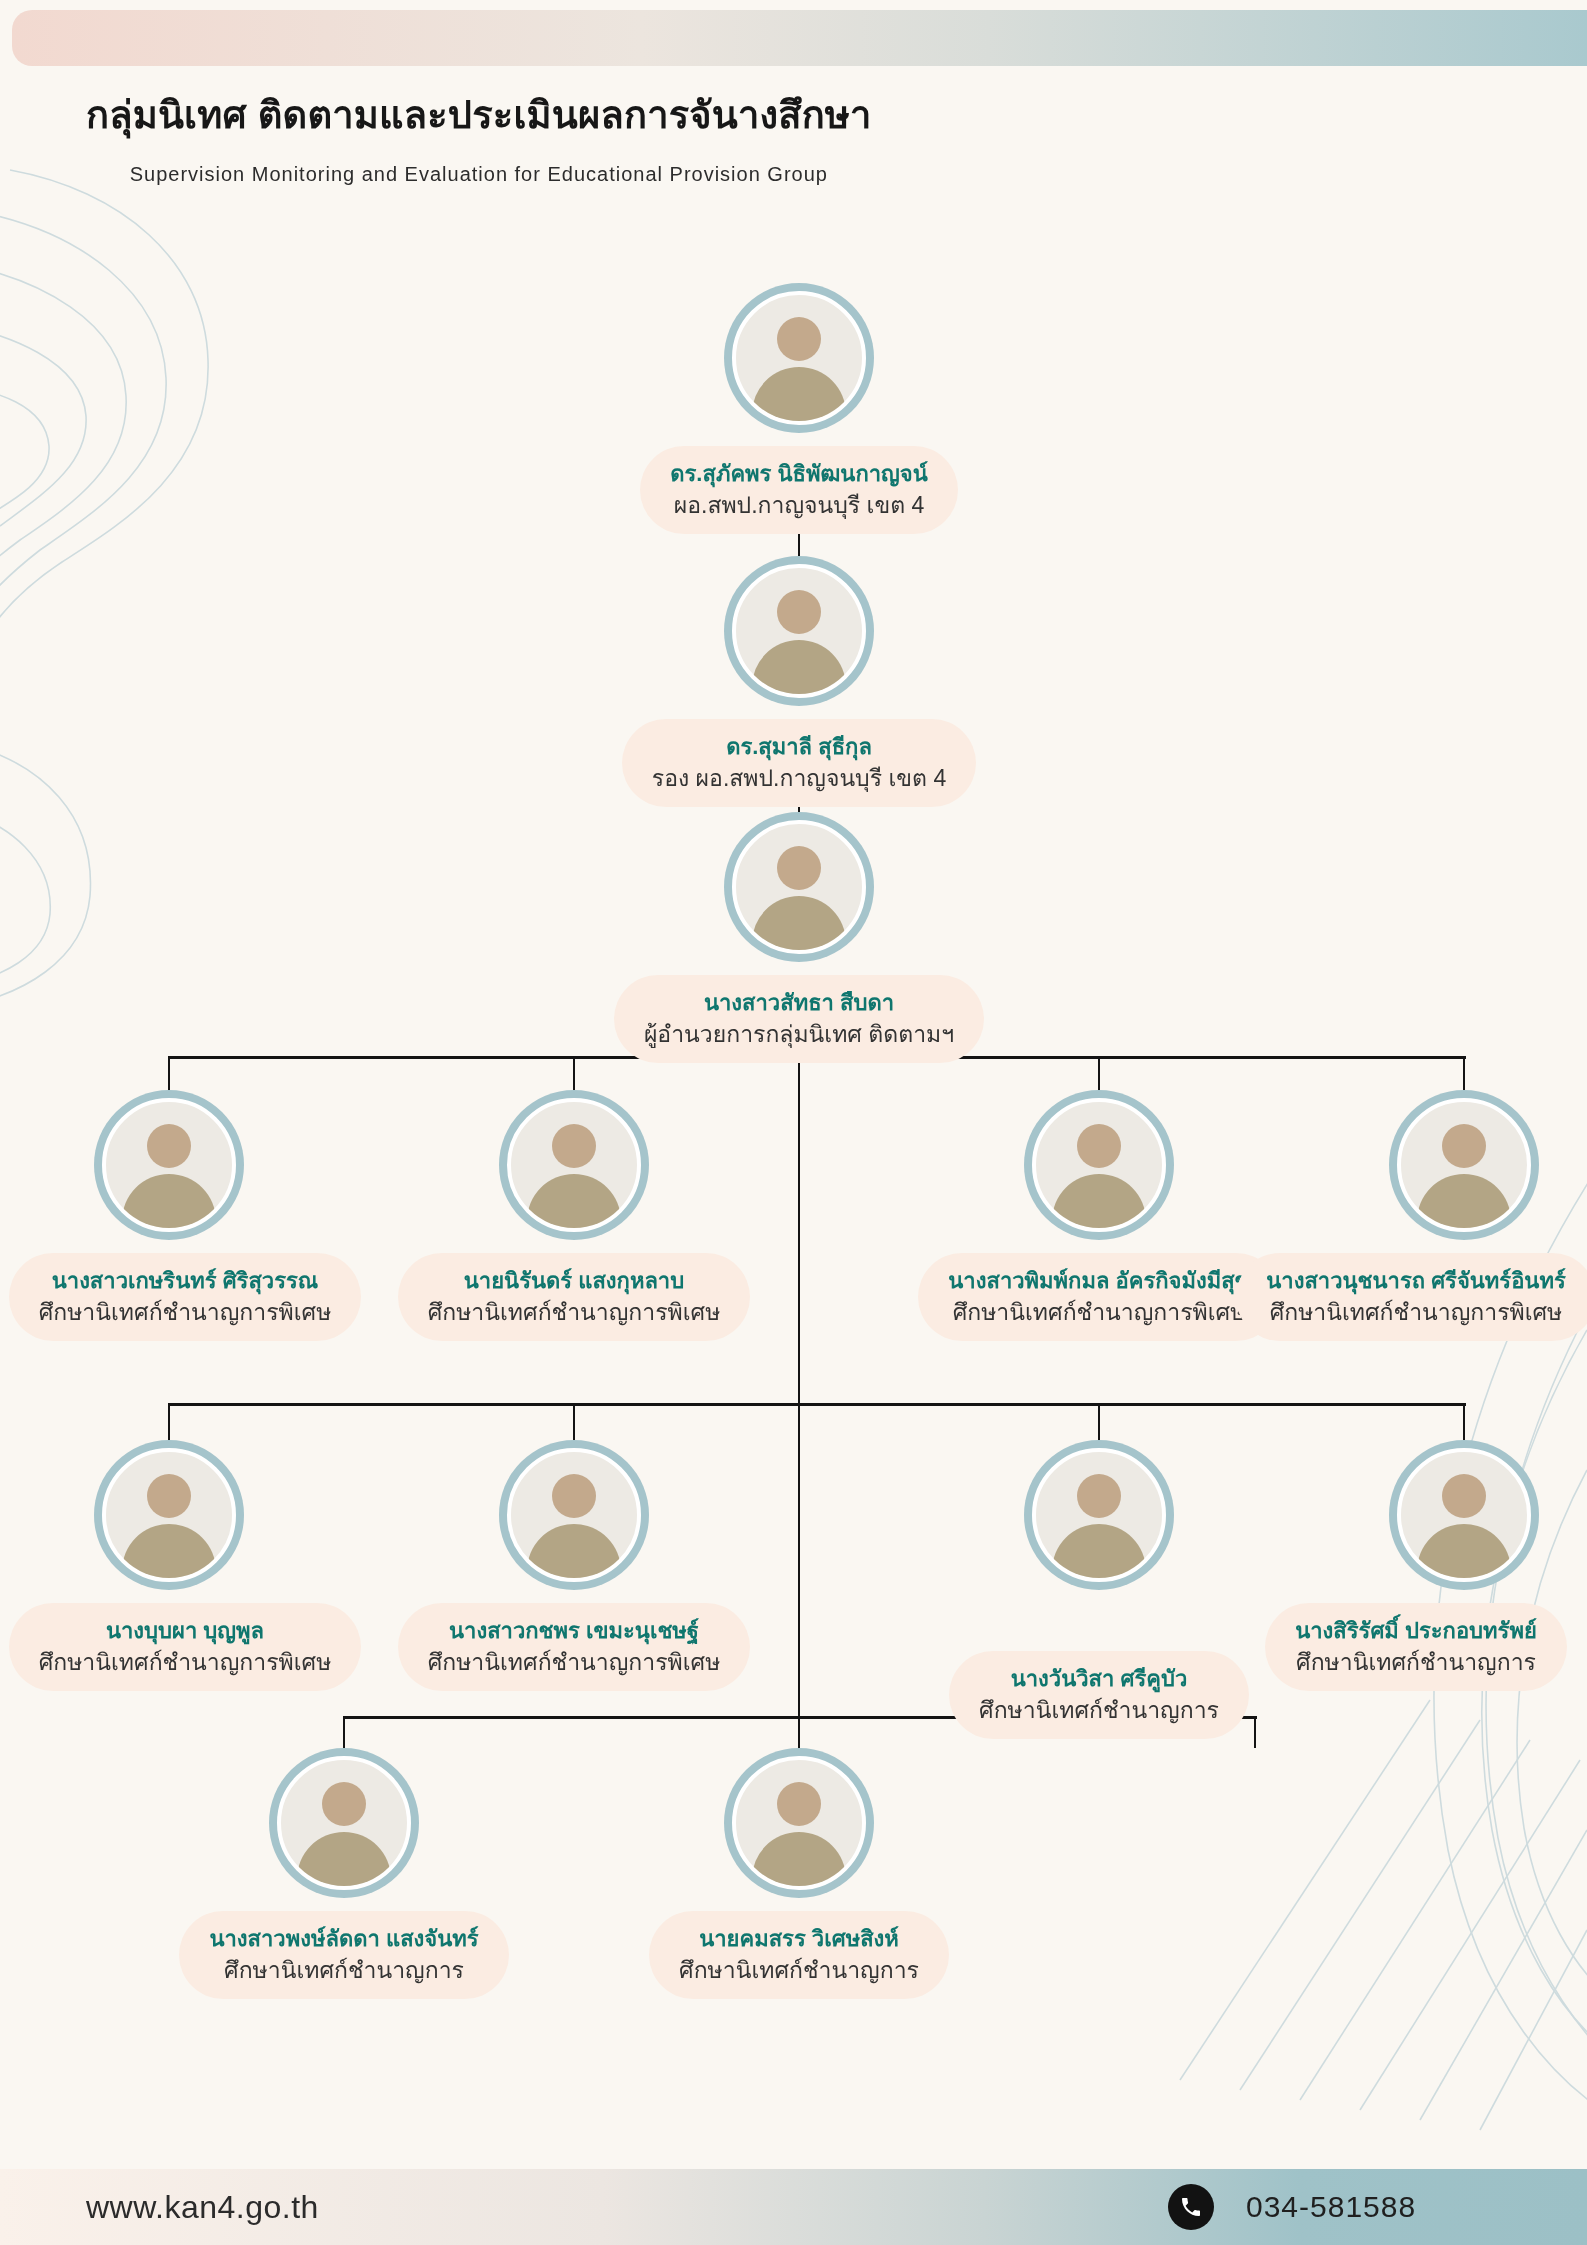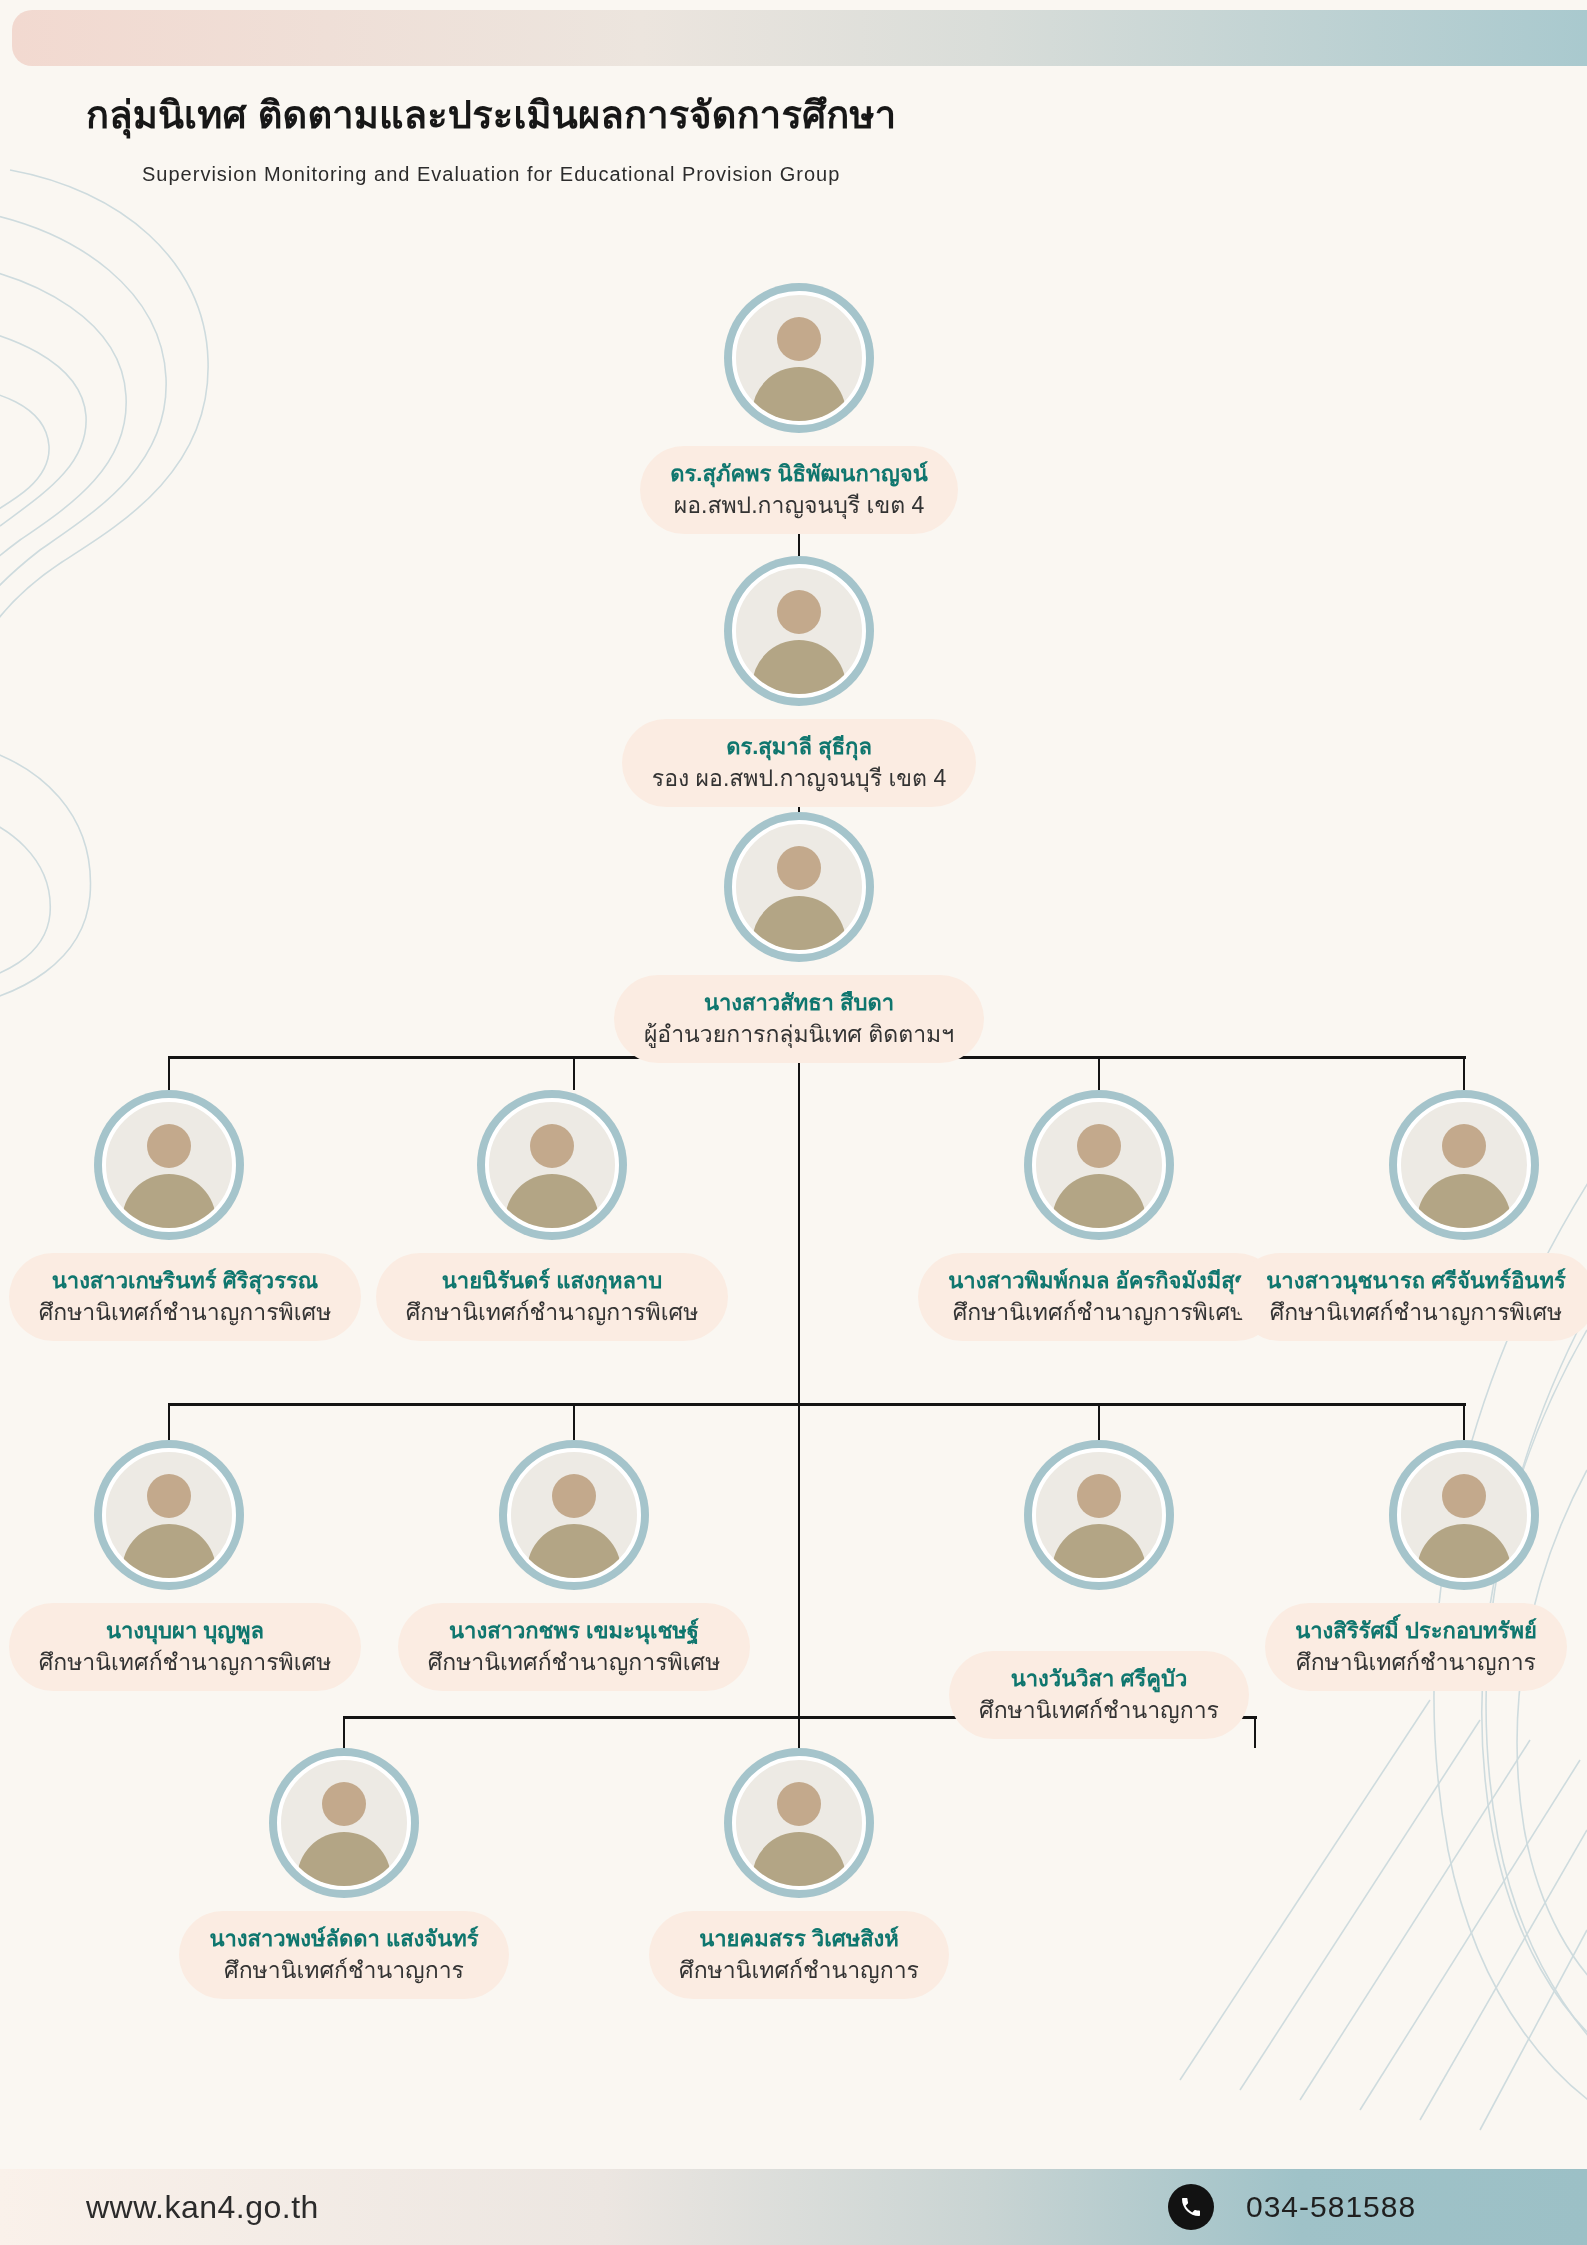--- a/index.html
+++ b/index.html
@@ -94,21 +94,21 @@
     <path d="M 1480,1720 L 1240,2090"></path>
     <path d="M 1530,1740 L 1300,2100"></path>
     <path d="M 1580,1760 L 1360,2110"></path>
     <path d="M 1587,1830 L 1420,2120"></path>
     <path d="M 1587,1930 L 1480,2130"></path>
   </svg>
 
   <div class="banner"></div>
 
   <div class="hdr">
-    <div class="title">กลุ่มนิเทศ ติดตามและประเมินผลการจัดการศึกษา</div>
+    <div class="title">กลุ่มนิเทศ ติดตามและประเมินผลการจันางสึกษา</div>
     <div class="subtitle">Supervision Monitoring and Evaluation for Educational Provision Group</div>
   </div>
 
   <div class="vline" style="left:798px;top:522px;height:34px;"></div>
   <div class="vline" style="left:798px;top:790px;height:22px;"></div>
   <div class="vline" style="left:798px;top:1040px;height:18px;"></div>
 
   <div class="hline" style="left:168px;top:1056px;width:1298px;"></div>
   <div class="vline" style="left:168px;top:1056px;height:34px;"></div>
   <div class="vline" style="left:573px;top:1056px;height:34px;"></div>
@@ -160,21 +160,21 @@
 
   <div class="node" style="left:-11px;top:1090px;">
     <div class="avatar">
         <div class="photo"></div>
       </div>
     <div class="pill shift-right">
       <div class="name">นางสาวเกษรินทร์ ศิริสุวรรณ</div>
       <div class="role">ศึกษานิเทศก์ชำนาญการพิเศษ</div>
     </div>
   </div>
-  <div class="node" style="left:372px;top:1090px;">
+  <div class="node" style="left:394px;top:1090px;">
     <div class="avatar">
         <div class="photo"></div>
       </div>
     <div class="pill">
       <div class="name">นายนิรันดร์ แสงกุหลาบ</div>
       <div class="role">ศึกษานิเทศก์ชำนาญการพิเศษ</div>
     </div>
   </div>
   <div class="node" style="left:919px;top:1090px;">
     <div class="avatar">

